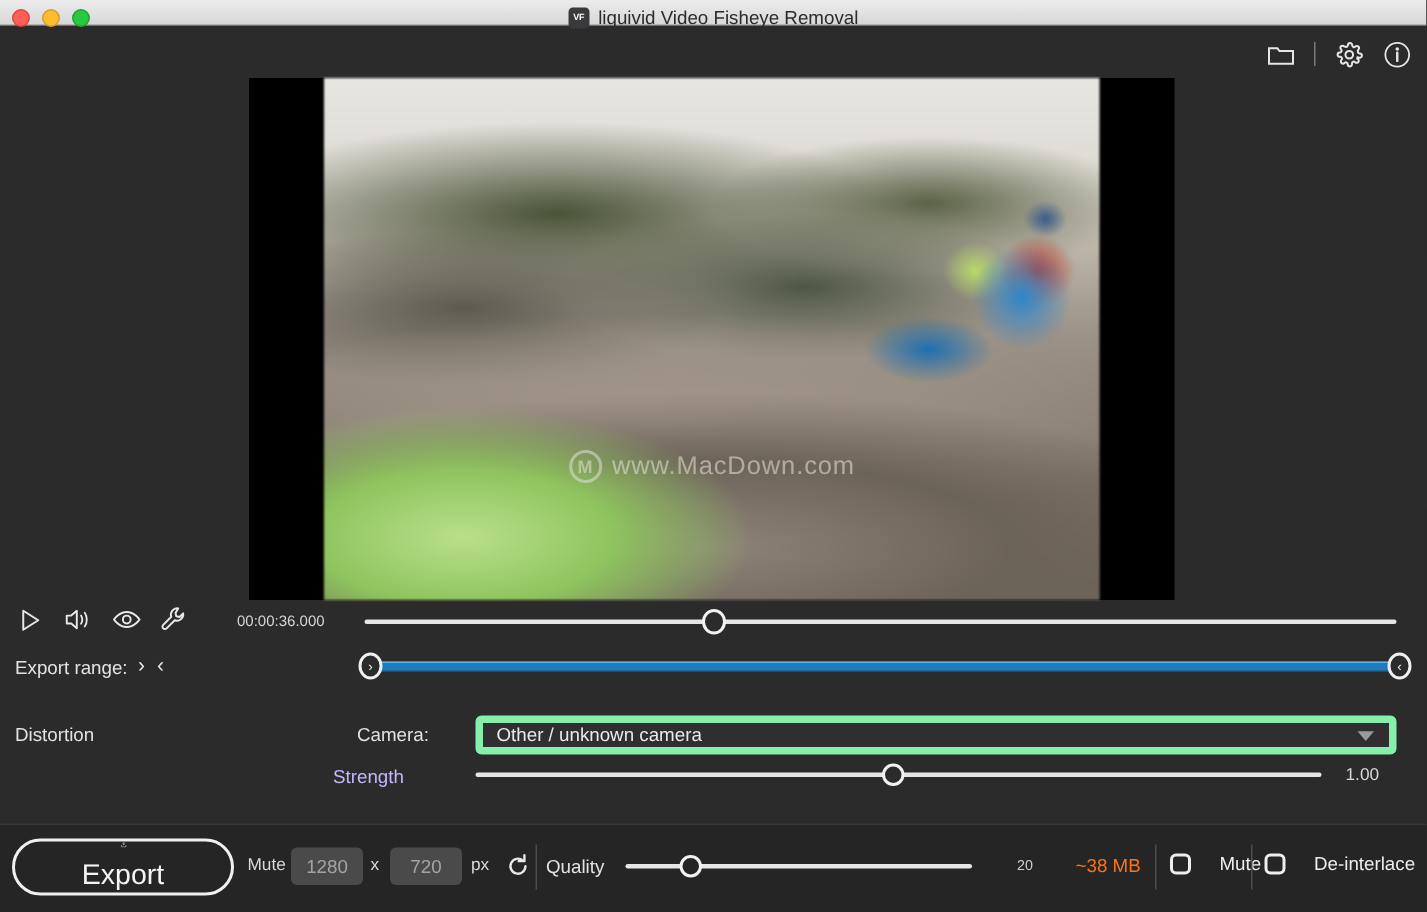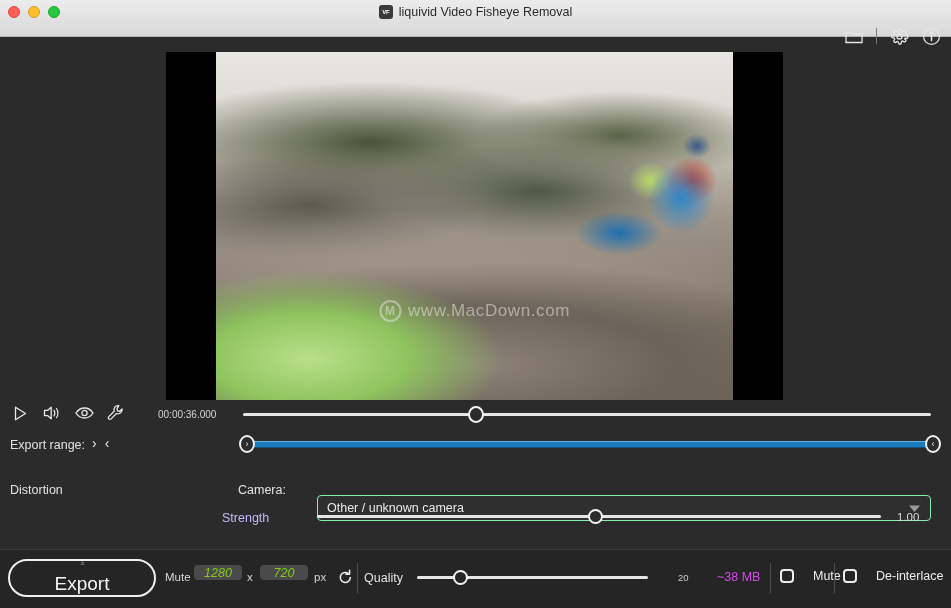--- a/index.html
+++ b/index.html
@@ -5,21 +5,21 @@
   * { box-sizing: border-box; margin: 0; padding: 0; }
   html, body {
     width: 951px; height: 608px;
     font-family: "Liberation Sans", sans-serif;
     background: #2b2b2b; overflow: hidden;
   }
   .app { position: relative; width: 951px; height: 608px; background: #2b2b2b; }
 
   
   .titlebar {
-    position: absolute; left:0; top:0; width:951px; height:37px;
+    position: absolute; left:0; top:0; width:951px; height:17px;
     background: linear-gradient(180deg,#ececec 0%,#d8d8d8 100%);
     border-bottom: 1px solid #b4b4b4;
     display: flex; align-items: center;
   }
   .lights { position:absolute; left:8px; top:6px; display:flex; gap:8px; }
   .light { width:12px; height:12px; border-radius:50%; }
   .light.red{background:#ff5f57;border:1px solid #e0443e;}
   .light.yellow{background:#febc2e;border:1px solid #d89d27;}
   .light.green{background:#28c840;border:1px solid #1da52e;}
   .title-center {
@@ -115,22 +115,22 @@
     color:#f0f0f0; font-size:9px; cursor:pointer;
   }
   .range-handle.left { left:239px; }
   .range-handle.right { left:925px; }
 
   
   .distortion-label { position:absolute; left:10px; top:483px; color:#e2e2e2; font-size:12.5px; }
   .camera-label { position:absolute; left:238px; top:483px; color:#e2e2e2; font-size:12.5px; }
   .camera-select {
     position:absolute; left:317px; top:477px; width:614px; height:26px;
-    border:1px solid #86efac; border-radius:4px; background:#2f2f2f;
-    display:flex; align-items:center; padding:0 9px; cursor:pointer;margin-top:18px;
+    border:5px solid #86efac; border-radius:4px; background:#2f2f2f;
+    display:flex; align-items:center; padding:0 9px; cursor:pointer;
   }
   .camera-value { color:#eaeaea; font-size:12.5px; flex:1; }
   .strength-label { position:absolute; left:222px; top:511px; color:#c4b5fd; font-size:12.5px; }
   .strength-track {
     position:absolute; left:317px; top:515px; width:564px; height:3px;
     background:#e6e6e6; border-radius:2px;
   }
   .strength-knob {
     position:absolute; left:588px; top:509px; width:15px; height:15px;
     border:2px solid #f2f2f2; border-radius:50%; background:#2b2b2b; cursor:pointer;
@@ -145,43 +145,43 @@
   .export-btn {
     position:absolute; left:8px; top:9px; width:148px; height:38px;
     border:2px solid #f0f0f0; border-radius:19px; background:transparent;
     display:flex; align-items:center; justify-content:center; gap:8px;
     cursor:pointer;
     flex-direction:column;
   }
   .export-label { color:#f4f4f4; font-size:19px; }
   .size-label { position:absolute; left:165px; top:571px; color:#d8d8d8; font-size:11.5px; }
   .size-box {
-    position:absolute; top:565px; height:15px; width:48px;
+    position:absolute; top:565px; height:25px; width:48px;
     background:#4a4a4a; border-radius:4px;
     display:flex; align-items:center; justify-content:center;
-    color:#84cc16; font-size:12.5px; cursor:text;font-style:italic;
+    color:#a3a3a3; font-size:12.5px; cursor:text;
   }
   .size-box.w { left:194px; }
   .size-box.h { left:260px; }
   .size-x { position:absolute; left:247px; top:571px; color:#d8d8d8; font-size:11.5px; }
   .size-px { position:absolute; left:314px; top:571px; color:#d8d8d8; font-size:11.5px; }
   .reset-icon { position:absolute; left:336px; top:568px; width:18px; height:18px; cursor:pointer;
     display:flex; align-items:center; justify-content:center; }
   .vdiv { position:absolute; width:1px; height:30px; background:#4d4d4d; top:563px; }
   .quality-label { position:absolute; left:364px; top:571px; color:#e2e2e2; font:12.5px "Liberation Sans",sans-serif; }
   .quality-track {
     position:absolute; left:417px; top:576px; width:231px; height:3px;
     background:#e6e6e6; border-radius:2px;
   }
   .quality-knob {
     position:absolute; left:453px; top:570px; width:15px; height:15px;
     border:2px solid #f2f2f2; border-radius:50%; background:#252525; cursor:pointer;
   }
   .quality-value { position:absolute; left:678px; top:572px; color:#cfcfcf; font-size:9.5px; }
-  .filesize { position:absolute; left:717px; top:570px; color:#d946ef; font-size:12.5px; }
+  .filesize { position:absolute; left:717px; top:570px; color:#f97316; font-size:12.5px; }
   .chk-group { position:absolute; top:569px; display:flex; align-items:center; gap:19px; cursor:pointer; }
   .chk-box { width:14px; height:14px; border:2px solid #ededed; border-radius:4px; background:transparent; }
   .chk-label { color:#ededed; font-size:12.5px; }
   .chk-group.mute { left:780px; }
   .chk-group.deint { left:843px; }
 </style>
 </head>
 <body>
 
 <div class="app">

